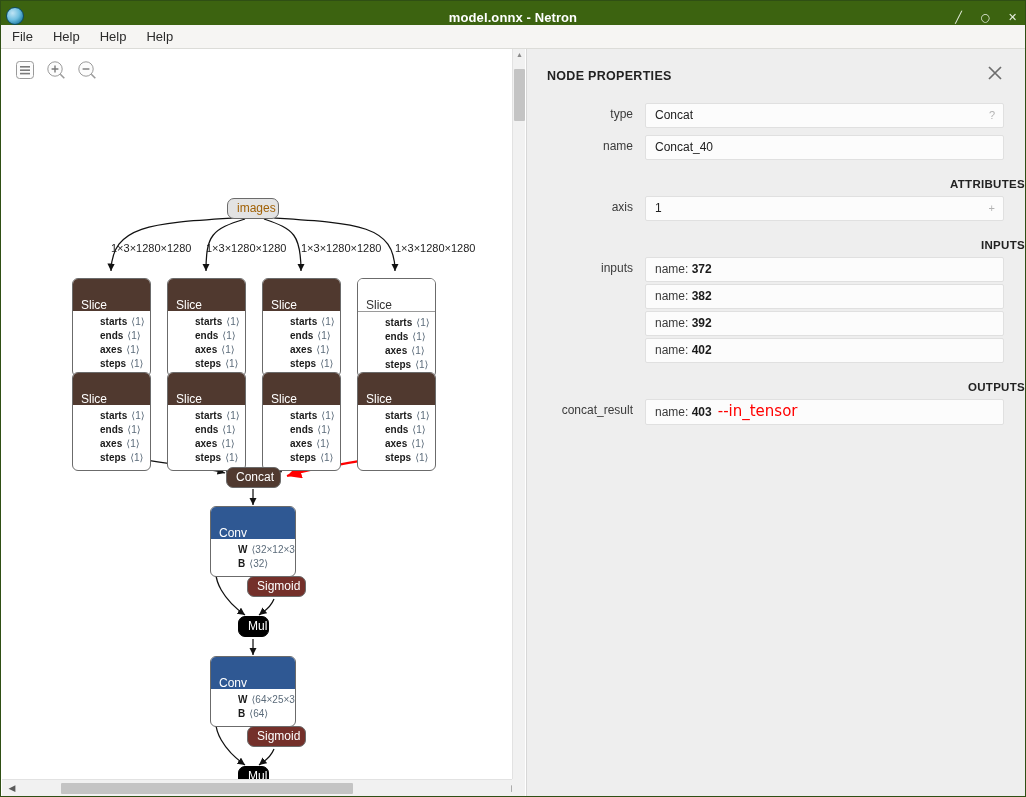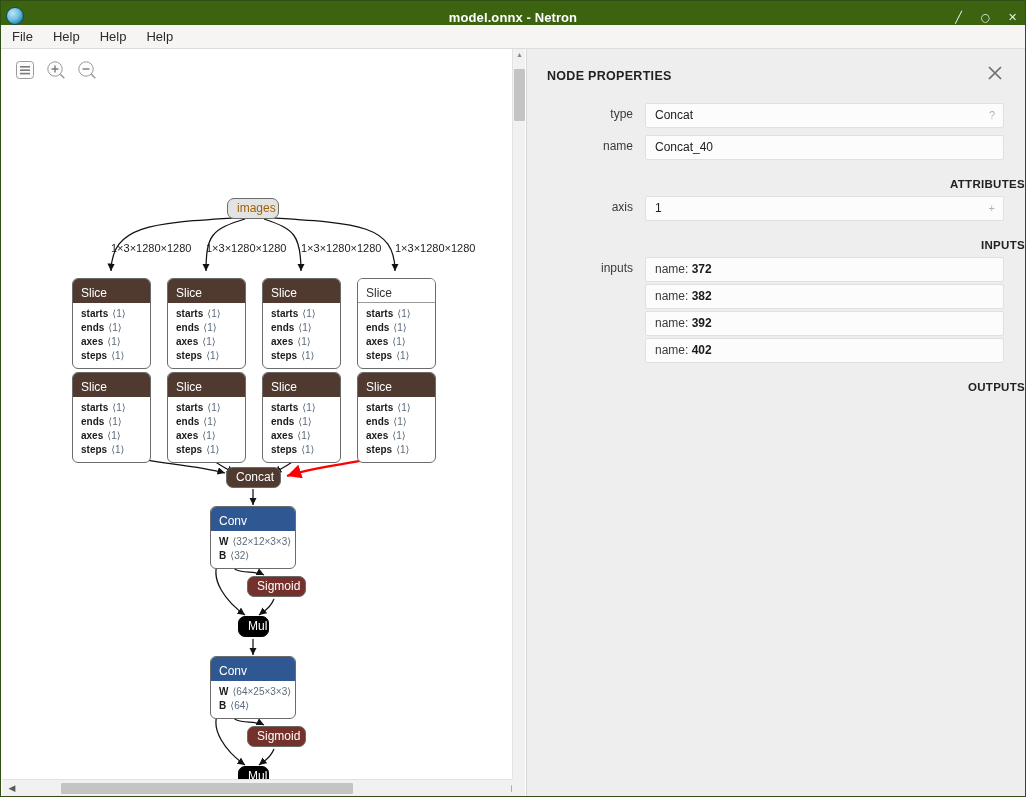--- a/index.html
+++ b/index.html
@@ -124,33 +124,34 @@
   .node {
     position: absolute;
     box-sizing: border-box;
     border-radius: 6px;
     background: #ffffff;
     border: 1px solid #6b6b6b;
     overflow: hidden;
     font-size: 11px;
   }
   .node .hdr {
-    height: 24px;
+    height: 32px;
     line-height: 21px;
-    padding: 4px 8px;
+    padding: 16px 8px;
     color: #ffffff;
     font-size: 12px;
     box-sizing: border-box;
     white-space: nowrap;
   }
   .node .hdr.brown { background: #50392f; }
   .node .hdr.blue  { background: #2f5893; }
   .node .hdr.plain { background: #ffffff; color: #333333; border-bottom: 1px solid #9a9a9a; }
   .node .attrs {
     padding: 4px 8px 5px 8px;
+    margin-left: 19px;
   }
   .node .arow {
     white-space: nowrap;
     line-height: 14px;
     font-size: 10px;
   }
   .node .akey { font-weight: bold; color: #1a1a1a; }
   .node .aval { color: #5b6b7a; margin-left: 4px; font-size: 10px; }
 
   .pill {
@@ -587,14 +588,22 @@
         <div class="field">
           <span class="nm">name: </span><span class="nv">392</span>
         </div>
         <div class="field">
           <span class="nm">name: </span><span class="nv">402</span>
         </div>
       </div>
     </div>
 
     <div class="sect">OUTPUTS</div>
+    <div class="row">
+      <div class="lbl">concat_result</div>
+      <div class="fieldwrap">
+        <div class="field">
+          <span class="nm">name: </span><span class="nv">403</span><span class="annot">--in_tensor</span>
+        </div>
+      </div>
+    </div>
   </div>
 </div>
 
 </body></html>

